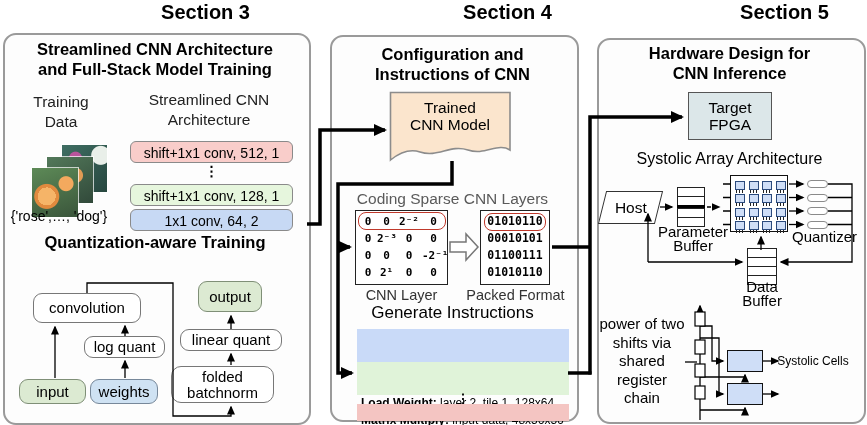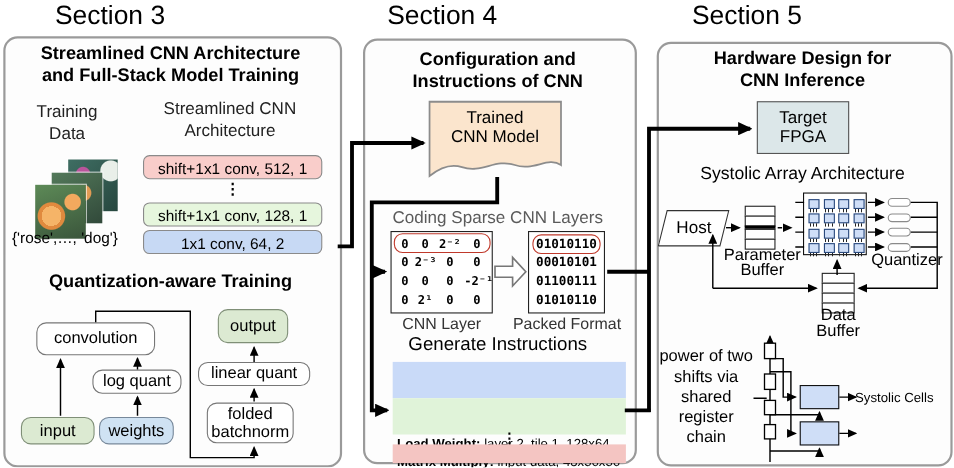--- a/index.html
+++ b/index.html
@@ -1,20 +1,20 @@
 <!DOCTYPE html>
 <html><head>
 <meta charset="utf-8">
 <style>
   html,body{margin:0;padding:0;background:#fff;}
   .canvas{position:relative;width:867px;height:425px;background:#fff;
           font-family:"Liberation Sans",sans-serif;overflow:hidden;color:#000;}
   .abs{position:absolute;}
   .panel{position:absolute;border:2px solid #9a9a9a;border-radius:13px;background:#fdfdfd;}
-  .hdr{position:absolute;width:200px;text-align:left;font-weight:normal;font-size:24px;}
+  .hdr{position:absolute;width:200px;text-align:right;font-weight:bold;font-size:20px;}
   .ptitle{position:absolute;text-align:center;font-weight:bold;font-size:16.5px;line-height:20px;}
   .sublbl{position:absolute;text-align:center;font-size:15.5px;line-height:20px;color:#222;}
   .layerbox{position:absolute;left:130px;width:163px;height:22px;border:1.2px solid #8a8a8a;
             border-radius:6px;font-size:14px;line-height:22px;text-align:center;box-sizing:border-box;}
   .dots{position:absolute;font-weight:bold;font-size:14px;text-align:center;}
   .flowbox{position:absolute;background:#fff;border:1.3px solid #777;border-radius:9px;
            font-size:15px;text-align:center;display:flex;align-items:center;justify-content:center;
            line-height:16px;box-sizing:border-box;}
   .photo{position:absolute;box-shadow:0 0 0 1px rgba(255,255,255,.7);}
   .doc-text{position:absolute;text-align:center;font-size:15.5px;line-height:17px;}
@@ -74,31 +74,31 @@
            linear-gradient(160deg,#5d8a57,#3a553b);"></div>
   </div>
 
   <div class="layerbox" style="top:141px;background:#f9cdca;">shift+1x1 conv, 512, 1</div>
   <div class="dots" style="left:130px;top:163px;width:163px;">⋮</div>
   <div class="layerbox" style="top:184px;background:#e6f6dd;">shift+1x1 conv, 128, 1</div>
   <div class="layerbox" style="top:209px;background:#c7d9f4;">1x1 conv, 64, 2</div>
 
   <div class="abs" style="left:6px;top:208px;width:106px;text-align:center;font-size:14px;">{'rose',…, 'dog'}</div>
 
-  <div class="ptitle" style="left:3px;top:232px;width:304px;margin-top:14px;">
+  <div class="ptitle" style="left:3px;top:232px;width:304px;">
     <div>Quantization-aware Training</div>
   </div>
 
   <div class="flowbox" style="left:33px;top:293px;width:108px;height:30px;">convolution</div>
   <div class="flowbox" style="left:84px;top:336px;width:81px;height:22px;">log quant</div>
   <div class="flowbox" style="left:19px;top:379px;width:67px;height:25px;background:#dcead2;border-color:#7f8f77;">input</div>
   <div class="flowbox" style="left:90px;top:379px;width:68px;height:25px;background:#cfe2f3;border-color:#77889a;">weights</div>
   <div class="flowbox" style="left:180px;top:329px;width:102px;height:22px;">linear quant</div>
   <div class="flowbox" style="left:198px;top:281px;width:64px;height:31px;background:#dcead2;border-color:#7f8f77;">output</div>
-  <div class="flowbox" style="left:188px;top:366px;width:79px;height:37px;padding:0 6px;">folded batchnorm</div>
+  <div class="flowbox" style="left:171px;top:366px;width:103px;height:37px;padding:0 6px;border-radius:10px;">folded batchnorm</div>
 
   <div class="ptitle" style="left:330px;top:44px;width:245px;">
     <div>Configuration and</div>
     <div>Instructions of CNN</div>
   </div>
 
   <svg class="abs" style="left:389px;top:91px;" width="123" height="77" viewBox="0 0 123 77">
     <path d="M1.5,1.5 H121 V59 C109,51 96,65 79,59 C61,53 49,67 31,61 C19,57 9,63 1.5,69 Z" fill="#fbe5cd" stroke="#8c8c8c" stroke-width="1.6"></path>
   </svg>
   <div class="doc-text" style="left:391px;top:99px;width:118px;">

